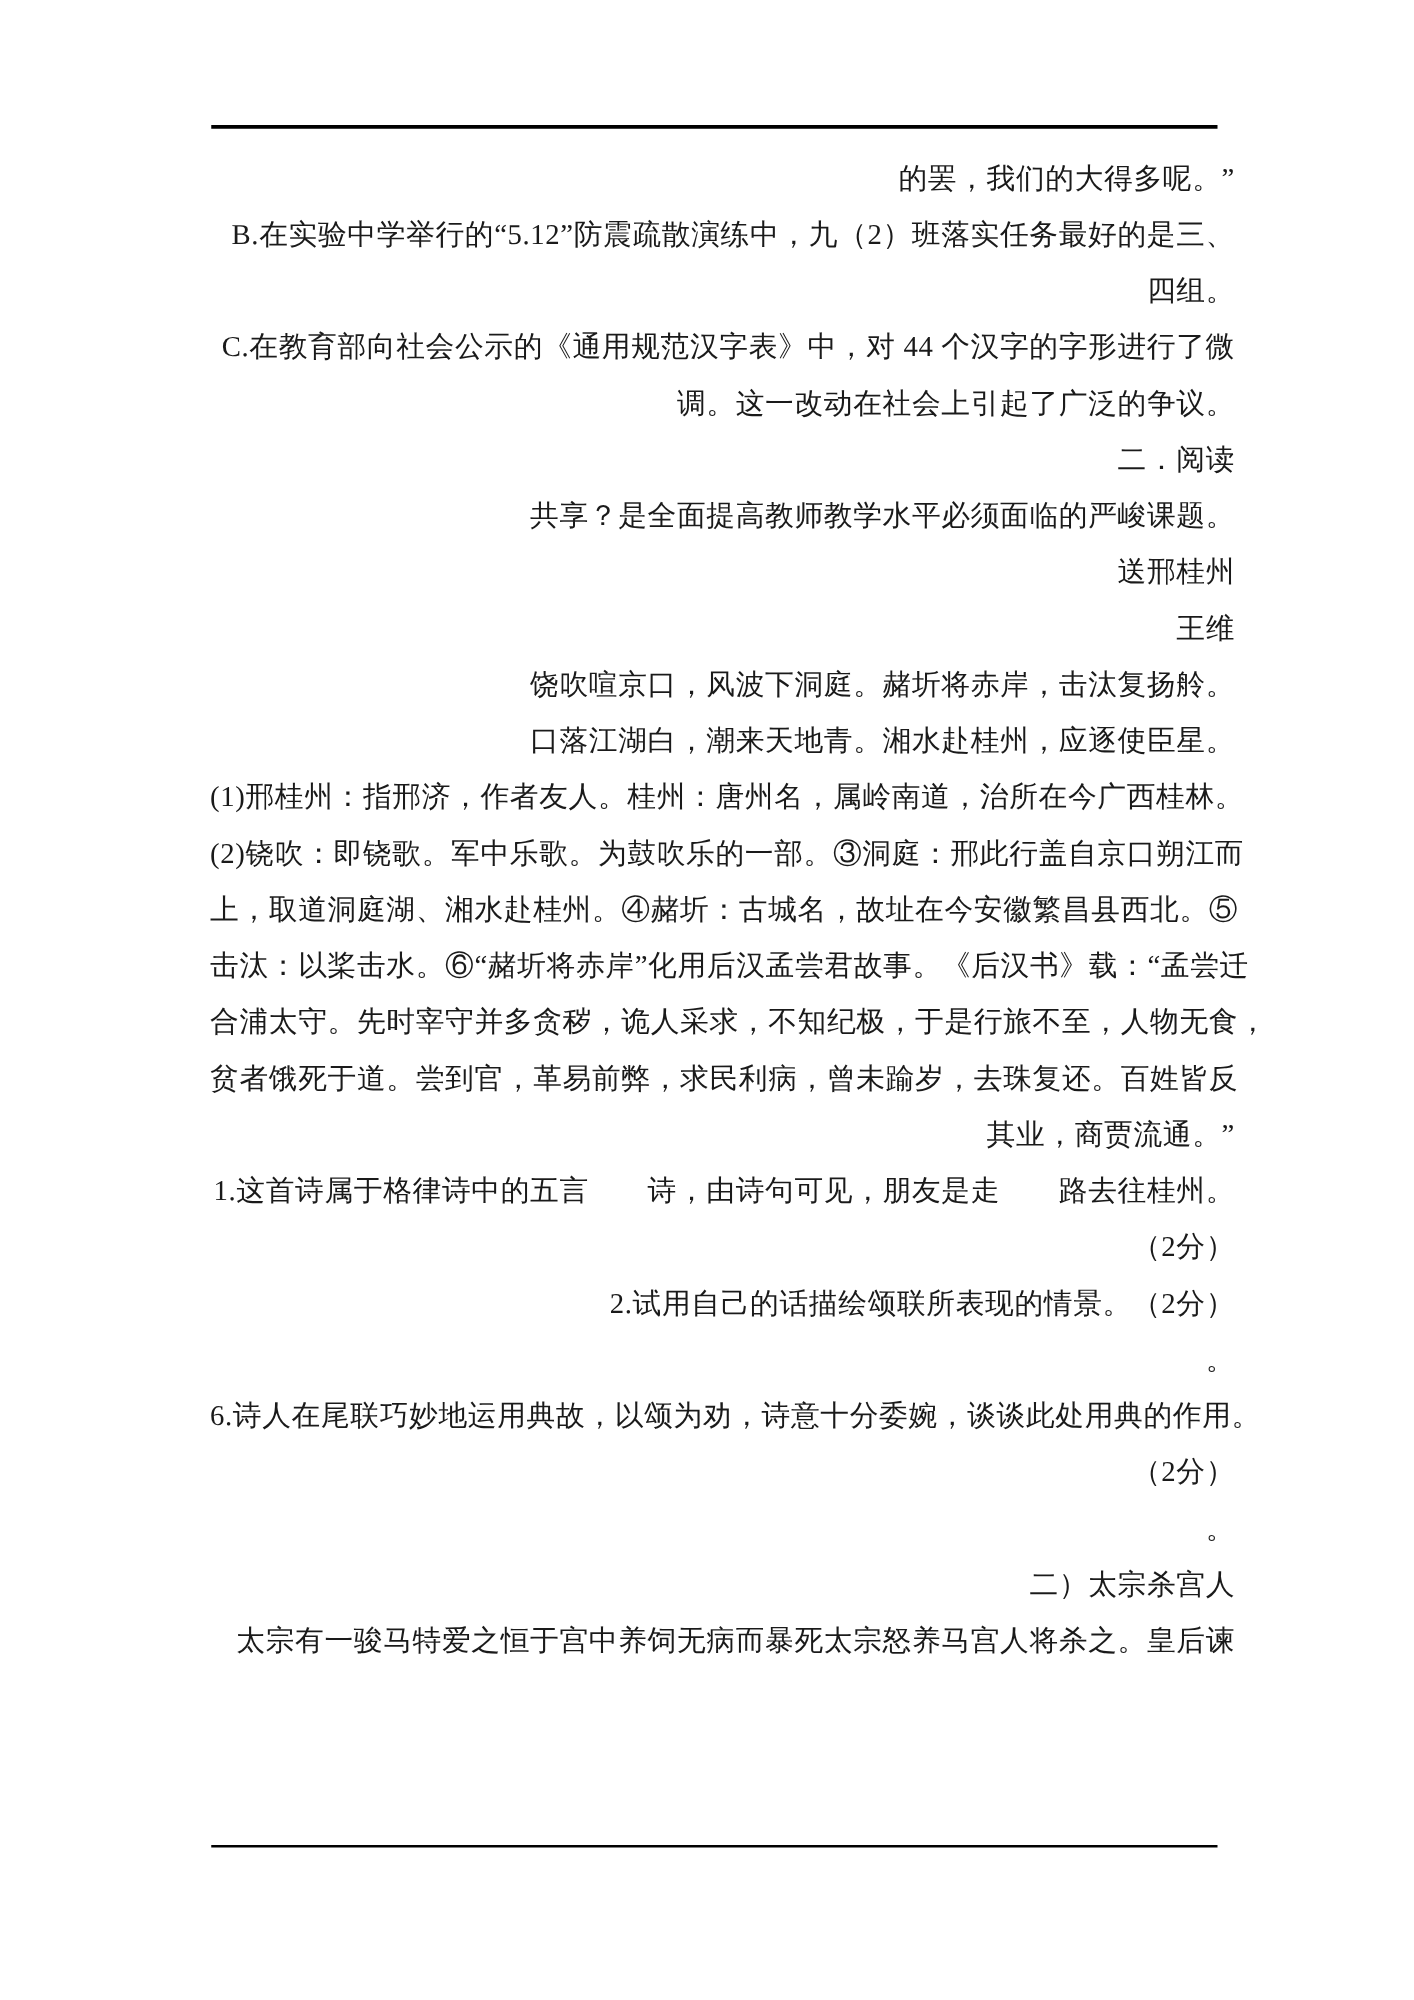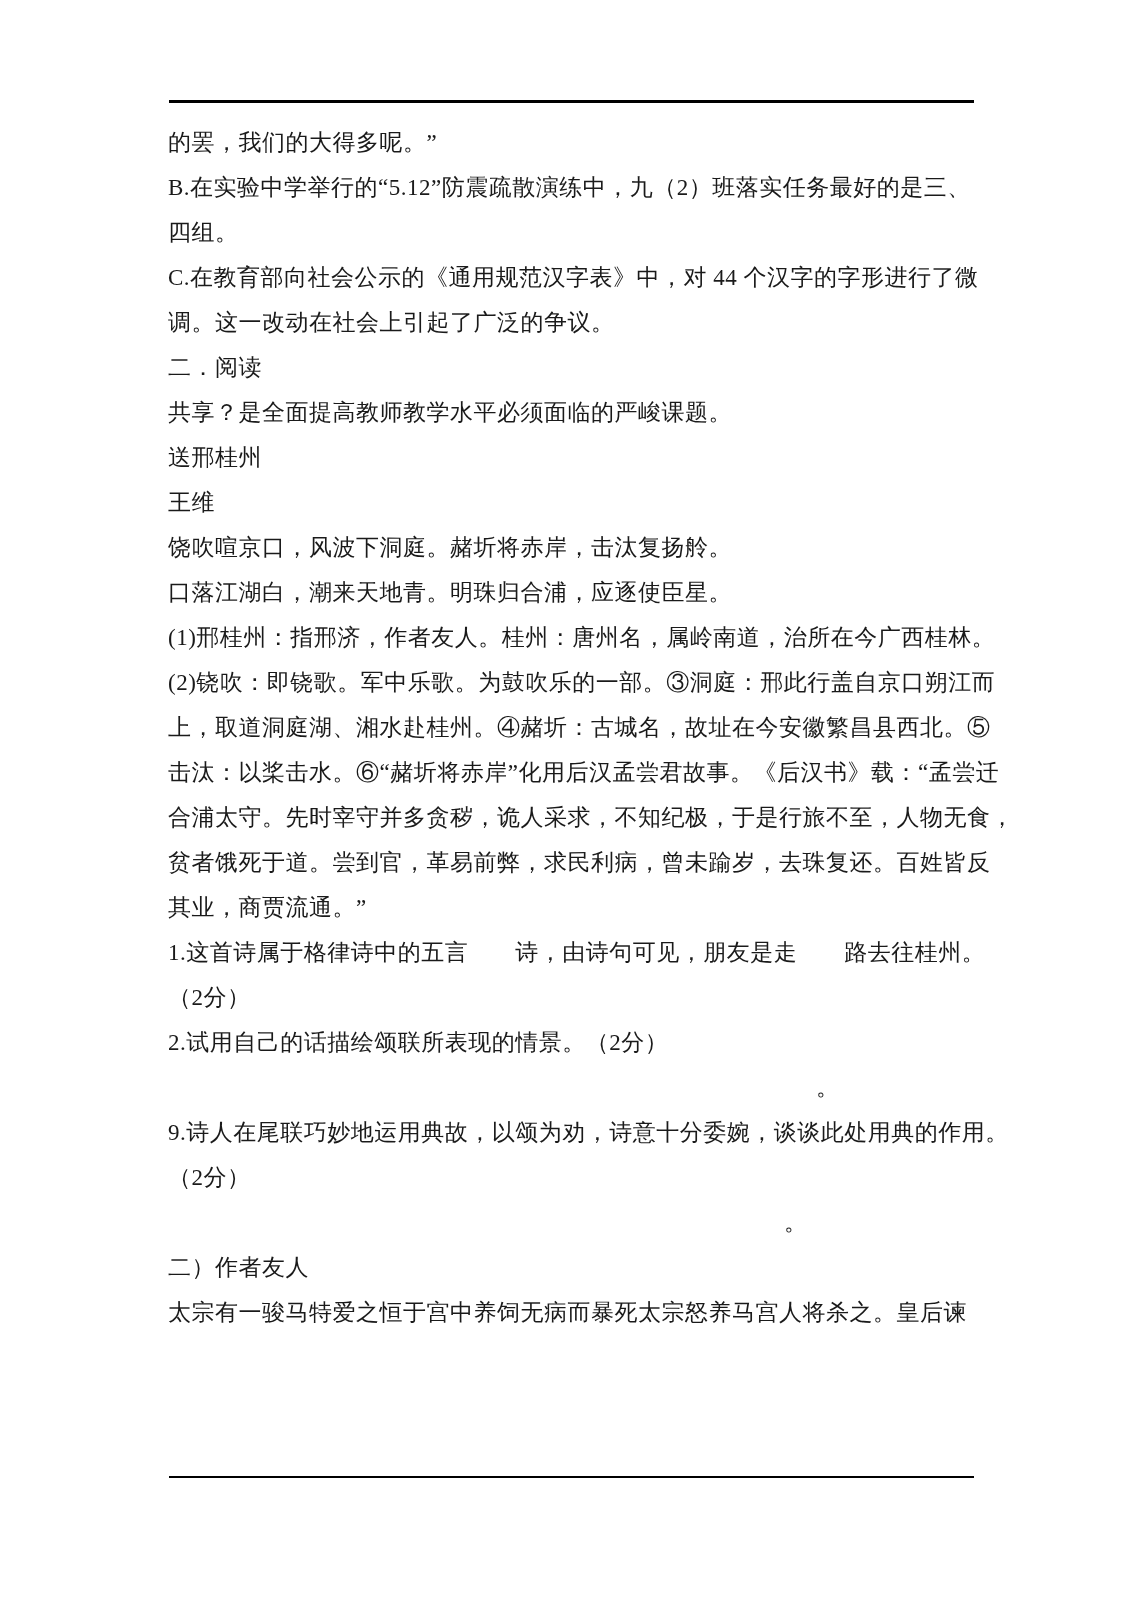--- a/index.html
+++ b/index.html
@@ -28,20 +28,21 @@
   }
   .rule.bottom {
     top: 1476px;
     height: 2px;
   }
   .content {
     position: absolute;
     top: 120px;
     left: 168px;
     width: 820px;
+    text-align: right;
   }
   .line {
     height: 45px;
     line-height: 45px;
     font-size: 23px;
     letter-spacing: 0.5px;
     white-space: nowrap;
   }
   .line.blank1 {
     padding-left: 648px;
@@ -60,33 +61,33 @@
     <div class="line">的罢，我们的大得多呢。”</div>
     <div class="line">B.在实验中学举行的“5.12”防震疏散演练中，九（2）班落实任务最好的是三、</div>
     <div class="line">四组。</div>
     <div class="line">C.在教育部向社会公示的《通用规范汉字表》中，对 44 个汉字的字形进行了微</div>
     <div class="line">调。这一改动在社会上引起了广泛的争议。</div>
     <div class="line">二．阅读</div>
     <div class="line">共享？是全面提高教师教学水平必须面临的严峻课题。</div>
     <div class="line">送邢桂州</div>
     <div class="line">王维</div>
     <div class="line">饶吹喧京口，风波下洞庭。赭圻将赤岸，击汰复扬舲。</div>
-    <div class="line">口落江湖白，潮来天地青。明珠归合浦，应逐使臣星。</div>
+    <div class="line">口落江湖白，潮来天地青。湘水赴桂州，应逐使臣星。</div>
     <div class="line">(1)邢桂州：指邢济，作者友人。桂州：唐州名，属岭南道，治所在今广西桂林。</div>
     <div class="line">(2)铙吹：即铙歌。军中乐歌。为鼓吹乐的一部。③洞庭：邢此行盖自京口朔江而</div>
     <div class="line">上，取道洞庭湖、湘水赴桂州。④赭圻：古城名，故址在今安徽繁昌县西北。⑤</div>
     <div class="line">击汰：以桨击水。⑥“赭圻将赤岸”化用后汉孟尝君故事。《后汉书》载：“孟尝迁</div>
     <div class="line">合浦太守。先时宰守并多贪秽，诡人采求，不知纪极，于是行旅不至，人物无食，</div>
     <div class="line">贫者饿死于道。尝到官，革易前弊，求民利病，曾未踰岁，去珠复还。百姓皆反</div>
     <div class="line">其业，商贾流通。”</div>
     <div class="line">1.这首诗属于格律诗中的五言　　诗，由诗句可见，朋友是走　　路去往桂州。</div>
     <div class="line">（2分）</div>
     <div class="line">2.试用自己的话描绘颂联所表现的情景。（2分）</div>
     <div class="line blank1">。</div>
-    <div class="line">9.诗人在尾联巧妙地运用典故，以颂为劝，诗意十分委婉，谈谈此处用典的作用。</div>
+    <div class="line">6.诗人在尾联巧妙地运用典故，以颂为劝，诗意十分委婉，谈谈此处用典的作用。</div>
     <div class="line">（2分）</div>
     <div class="line blank2">。</div>
-    <div class="line">二）作者友人</div>
+    <div class="line">二）太宗杀宫人</div>
     <div class="line">太宗有一骏马特爱之恒于宫中养饲无病而暴死太宗怒养马宫人将杀之。皇后谏</div>
   </div>
 
   <div class="rule bottom"></div>
 </div>
 
 </body></html>

